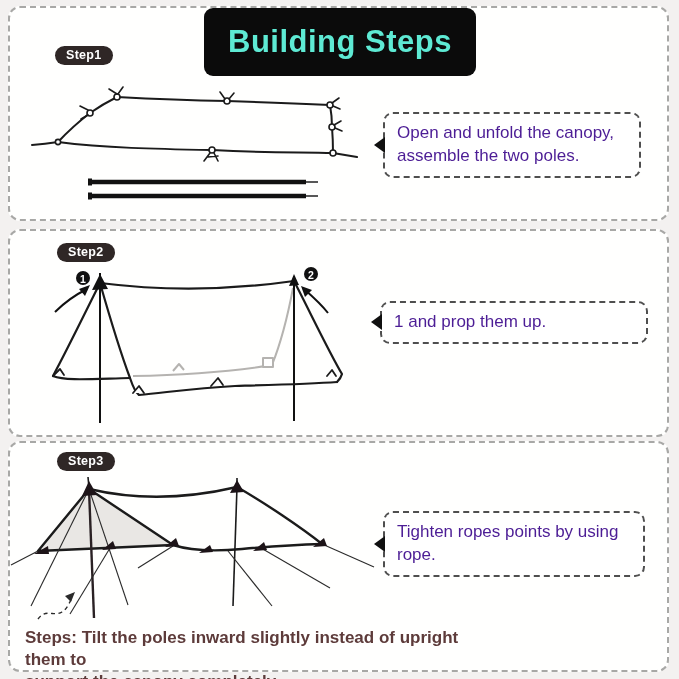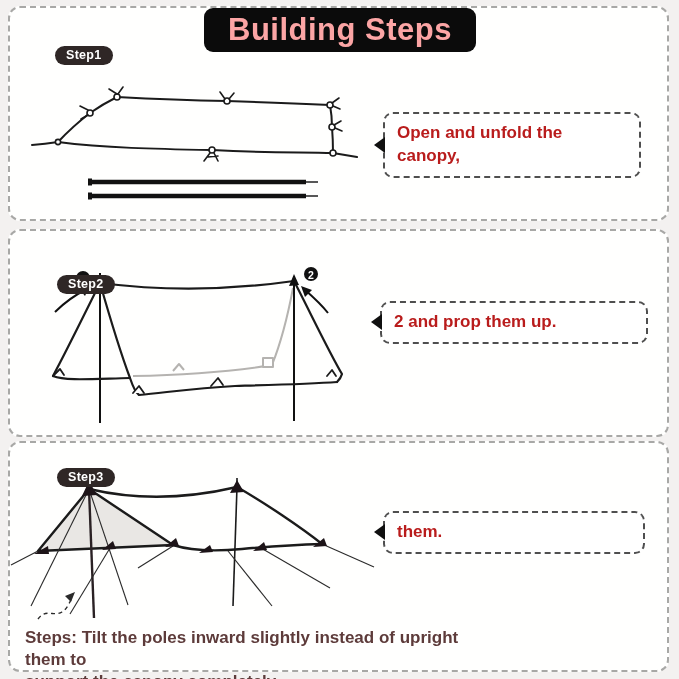--- a/index.html
+++ b/index.html
@@ -14,46 +14,45 @@
     position:absolute;left:8px;width:661px;
     box-sizing:border-box;
     background:#fffffe;
     border:2px dashed #a8a8a6;
     border-radius:12px;
   }
   #panel-step1{top:6px;height:215px;}
   #panel-step2{top:229px;height:208px;}
   #panel-step3{top:441px;height:231px;}
   .main-title{
-    position:absolute;left:204px;top:8px;width:272px;height:44px;
-    background:#0b0b0b;color:#fca5a5;border-radius:9px;
+    position:absolute;left:204px;top:8px;width:272px;height:68px;
+    background:#0b0b0b;color:#5eead4;border-radius:9px;
     display:flex;align-items:center;justify-content:center;
     font-size:31px;font-weight:bold;letter-spacing:0.5px;
     z-index:5;
   }
   .step-pill{
     position:absolute;
     background:#2f2726;color:#ffffff;
     font-size:12.5px;font-weight:bold;
     padding:3px 11px;border-radius:12px;
     line-height:1;letter-spacing:0.3px;
     z-index:4;
   }
   #pill-step1{left:55px;top:46px;}
-  #pill-step2{left:57px;top:243px;margin-top:32px;}
-  #pill-step3{left:57px;top:468px;}
+  #pill-step2{left:57px;top:243px;}
+  #pill-step3{left:57px;top:452px;}
   .callout{
     position:absolute;
     box-sizing:border-box;
     border:2px dashed #4f4f4f;border-radius:10px;
     background:#ffffff;
     padding:8px 12px;
-    font-size:17px;line-height:1.34;color:#b91c1c;
+    font-size:17px;line-height:1.34;color:#4c1d95;
     z-index:4;
-    font-weight:bold;
   }
   #callout-step1{left:383px;top:112px;width:258px;}
   #callout-step2{left:380px;top:301px;width:268px;}
   #callout-step3{left:383px;top:511px;width:262px;}
   .callout .pointer{
     position:absolute;left:-11px;top:50%;margin-top:-8px;
     width:0;height:0;
     border-top:8px solid transparent;
     border-bottom:8px solid transparent;
     border-right:11px solid #101010;
@@ -212,34 +211,36 @@
     <g>
       <path d="M28,153 C36,142 44,151 52,146 C57,143 60,136 62,131" fill="none" stroke="#2a2a2a" stroke-width="1.4" stroke-dasharray="4 3.5"></path>
       <path d="M65,126 L55,130 L61,136 Z" fill="#2a2a2a"></path>
     </g>
   </svg>
 
   <div class="callout" id="callout-step1">
     <span class="pointer"></span>
     <div>
         <div>Open and unfold the canopy,</div>
+        <div>assemble the two poles.</div>
       </div>
   </div>
 
   <div class="callout" id="callout-step2">
     <span class="pointer"></span>
     <div>
-        <div>2 and prop them up.</div>
+        <div>1 and prop them up.</div>
       </div>
   </div>
 
   <div class="callout" id="callout-step3">
     <span class="pointer"></span>
     <div>
-        <div>them.</div>
+        <div>Tighten ropes points by using</div>
+        <div>rope.</div>
       </div>
   </div>
 
   <div class="tips">
       <div>Steps: Tilt the poles inward slightly instead of upright them to</div>
       <div>support the canopy completely.</div>
     </div>
 
 </div>
 

